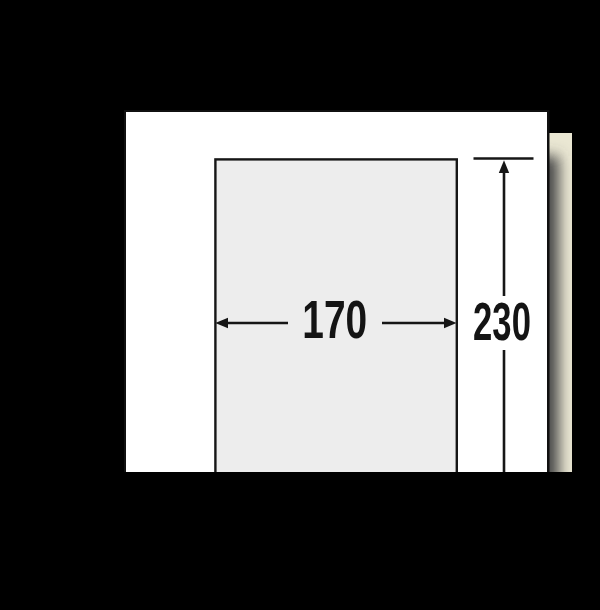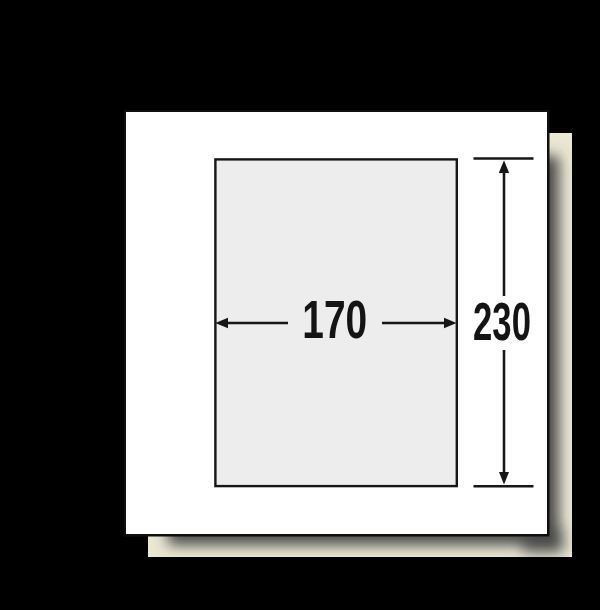--- a/index.html
+++ b/index.html
@@ -1,16 +1,16 @@
 <!DOCTYPE html>
 <html><head>
 <meta charset="utf-8">
 <style>
   html,body{margin:0;padding:0;background:#000;}
-  #stage{position:relative;width:600px;height:610px;background:#fef9c3;overflow:hidden;}
+  #stage{position:relative;width:600px;height:472px;background:#fef9c3;overflow:hidden;}
   svg{display:block;}
 </style>
 </head>
 <body>
 <div id="stage">
 <svg width="600" height="610" viewBox="0 0 600 610" xmlns="http://www.w3.org/2000/svg">
   <defs>
     <clipPath id="sheet2clip">
           <rect x="148" y="133" width="424" height="424"></rect>
         </clipPath>

